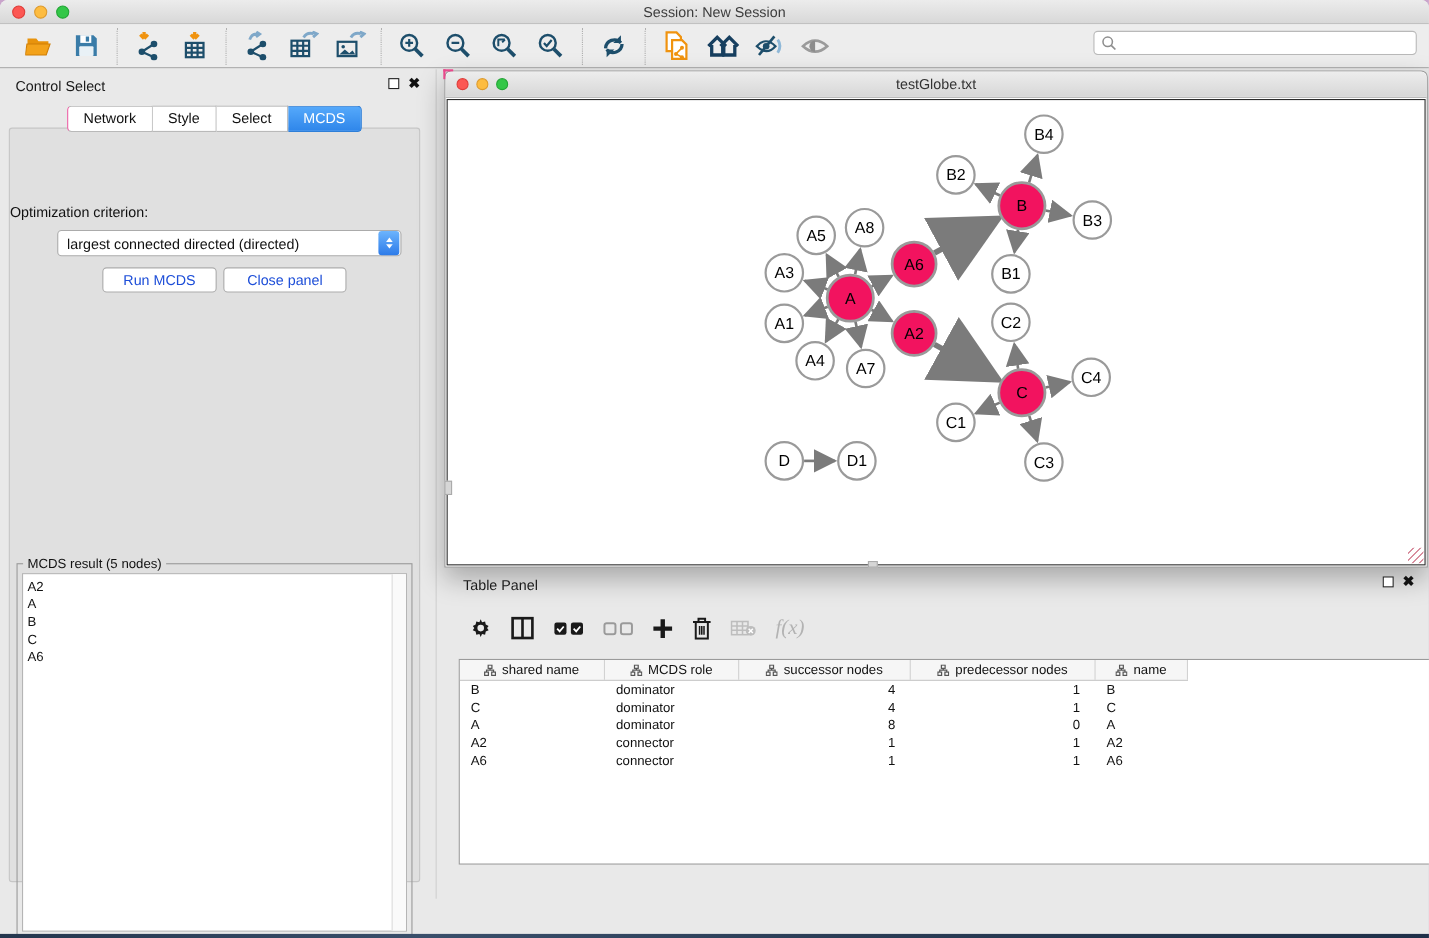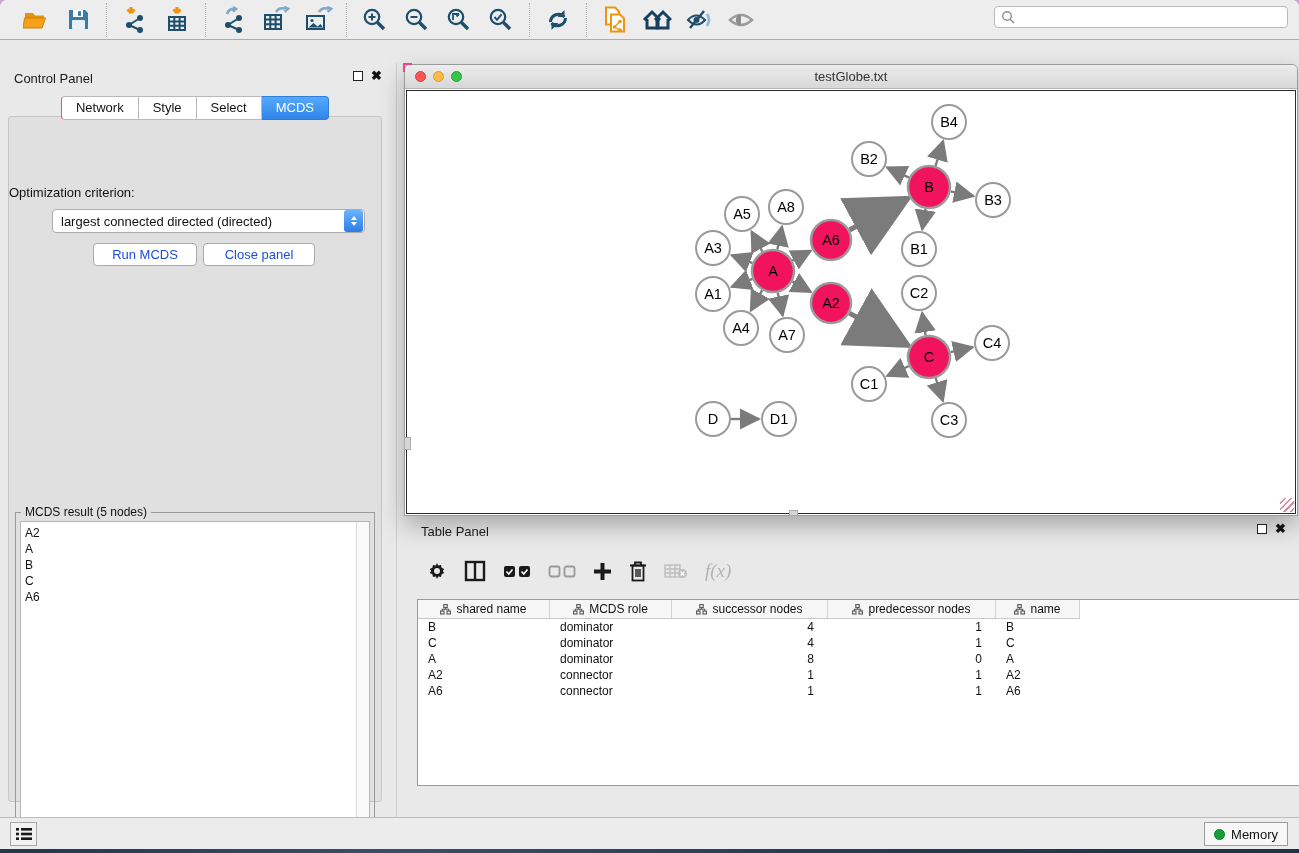--- a/index.html
+++ b/index.html
@@ -147,20 +147,28 @@
     border:1px solid #0d7d2a; }
 
   .desktop-bottom { position:absolute; left:0; top:849px; width:1299px; height:4px;
     background:linear-gradient(90deg,#24364e,#3a4f6b 30%,#2a3c55 60%,#1f3049); }
 </style>
 </head>
 <body>
 
 <div class="app">
 
+  <div class="titlebar">
+    <div class="lights">
+      <div class="light red"></div>
+      <div class="light yellow"></div>
+      <div class="light green"></div>
+    </div>
+    <div class="title">Session: New Session</div>
+  </div>
 
   <div class="toolbar">
     <div class="tgroup">
       <div class="tbtn">
         <svg width="26" height="22" viewBox="0 0 26 22">
             <path d="M2 4 h8 l2 2.5 h9 v3 H2z" fill="#e8930c"></path>
             <path d="M1.5 9 h21 l-3.5 10 h-19z" fill="#f3a21a" stroke="#d07f07" stroke-width="1"></path>
           </svg>
       </div>
       <div class="tbtn">
@@ -308,21 +316,21 @@
           <path d="M9.2 9.2 L13 13" stroke="#8e8e8e" stroke-width="1.6"></path>
         </svg>
       <input type="text" placeholder="" style="">
     </div>
   </div>
 
   <div class="workspace">
     <div class="vsplit"></div>
 
     <div class="cpanel">
-      <div class="panel-head">Control Panel</div>
+      <div class="panel-head">Control Select</div>
       <div class="panel-icons">
         <div class="float-ic"></div>
         <div class="close-ic">✖</div>
       </div>
       <div class="cp-tabs" id="cp-tabs">
           <div class="cp-tab">Network</div>
           <div class="cp-tab">Style</div>
           <div class="cp-tab">Select</div>
           <div class="cp-tab active">MCDS</div>
         </div>
@@ -635,33 +643,15 @@
               <div class="td col2 num">1</div>
               <div class="td col3 num">1</div>
               <div class="td col4 left">A6</div>
             </div>
           </div>
       </div>
 
     </div>
   </div>
 
-  <div class="statusbar">
-    <div class="list-btn">
-      <svg width="16" height="14" viewBox="0 0 16 14">
-          <g fill="#1a1a1a">
-            <rect x="0" y="1" width="3" height="2.6"></rect>
-            <rect x="5" y="1" width="11" height="2.6"></rect>
-            <rect x="0" y="5.7" width="3" height="2.6"></rect>
-            <rect x="5" y="5.7" width="11" height="2.6"></rect>
-            <rect x="0" y="10.4" width="3" height="2.6"></rect>
-            <rect x="5" y="10.4" width="11" height="2.6"></rect>
-          </g>
-        </svg>
-    </div>
-    <div class="memory-btn">
-      <div class="mem-dot"></div>
-      <span>Memory</span>
-    </div>
-  </div>
 </div>
 
 <div class="desktop-bottom"></div>
 
 </body></html>

